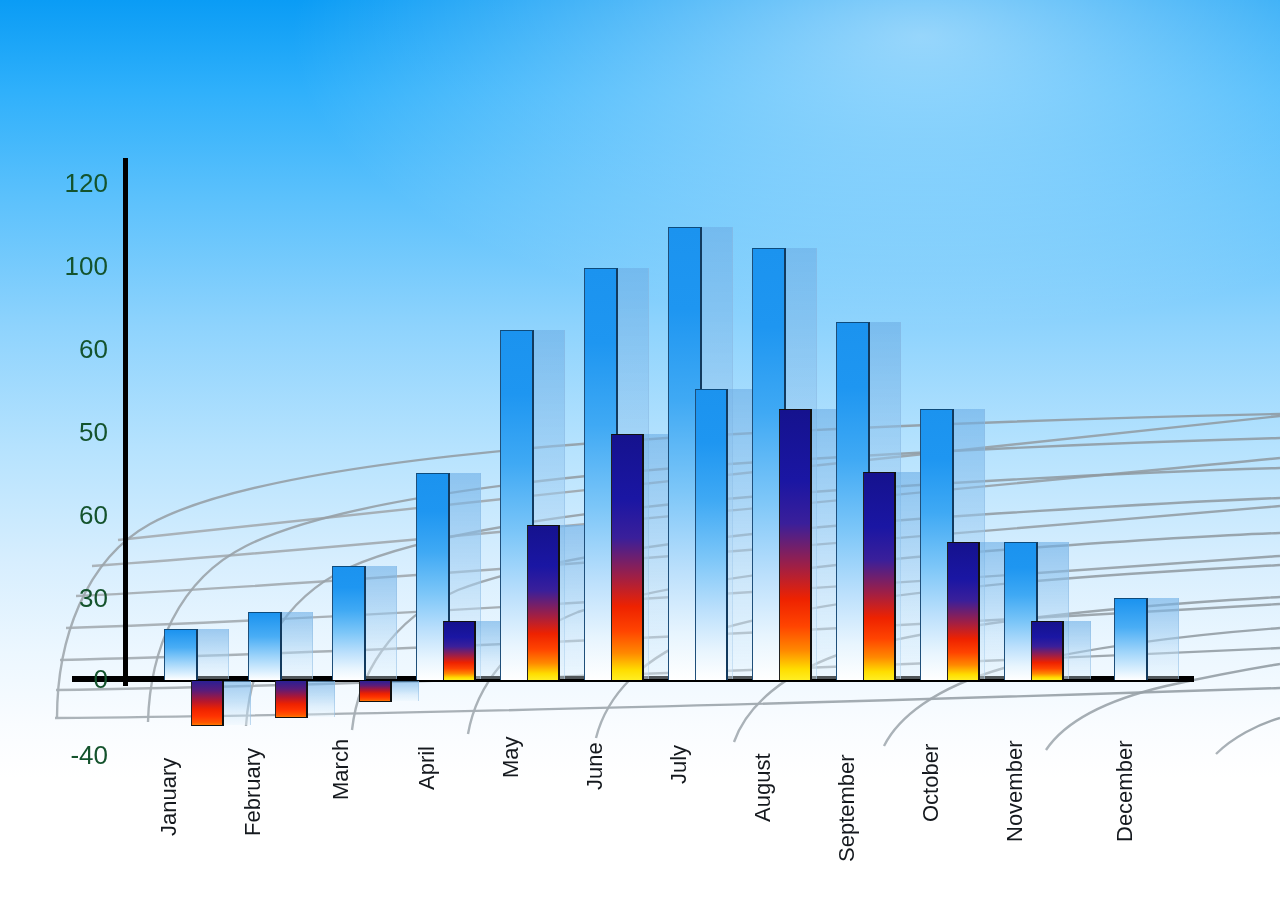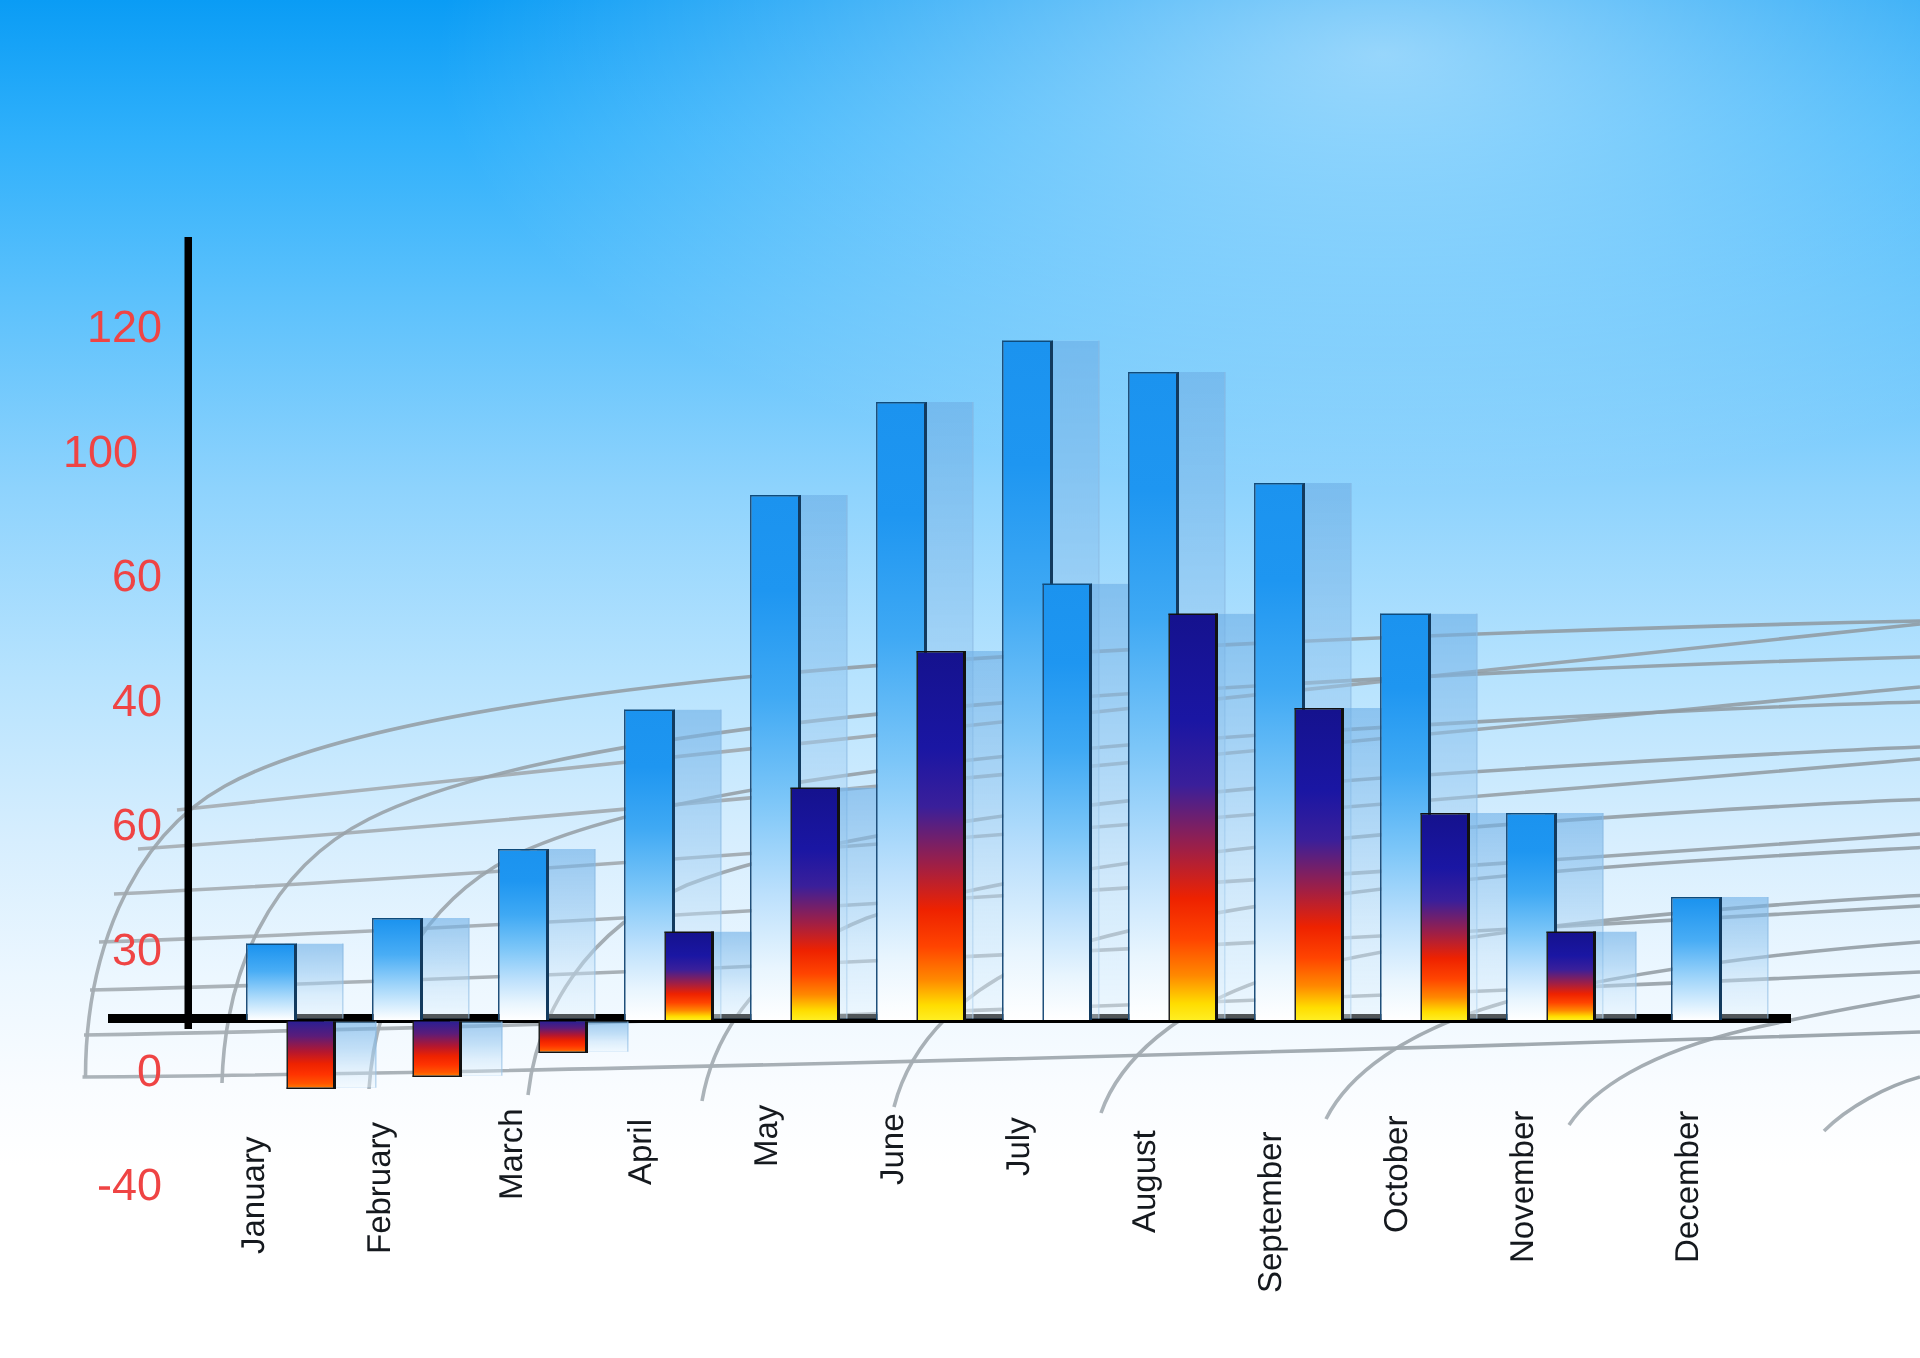--- a/index.html
+++ b/index.html
@@ -37,24 +37,23 @@
   
   #plot{position:absolute;left:0;top:0;width:1280px;height:905px;}
 
   
   .axis-line{position:absolute;background:#000;}
   #y-axis{left:123px;top:158px;width:5px;height:528px;}
   #x-axis{left:72px;top:676px;width:1122px;height:6px;}
 
   .ytick{
     position:absolute;
-    font-size:30px;color:#ef4444;
+    font-size:26px;color:#14532d;
     text-align:right;width:60px;
     letter-spacing:0px;
-    margin-top:34px;
   }
 
   .xtick{
     position:absolute;
     font-size:22px;color:#15191e;
     transform-origin:left top;
     transform:rotate(-90deg);
     white-space:nowrap;
   }
 
@@ -139,23 +138,23 @@
     <path d="M 1216,754 C 1232,738 1258,724 1280,718"></path>
   </g>
 </svg>
 
 <div id="plot">
 
   <div class="axis-line" id="y-axis"></div>
   <div class="axis-line" id="x-axis"></div>
 
   <div class="ytick" style="left:48px;top:168px;">120</div>
-  <div class="ytick" style="left:32px;top:251px;">100</div>
+  <div class="ytick" style="left:48px;top:251px;">100</div>
   <div class="ytick" style="left:48px;top:334px;">60</div>
-  <div class="ytick" style="left:48px;top:417px;">40</div>
+  <div class="ytick" style="left:48px;top:417px;">50</div>
   <div class="ytick" style="left:48px;top:500px;">60</div>
   <div class="ytick" style="left:48px;top:583px;">30</div>
   <div class="ytick" style="left:48px;top:664px;">0</div>
   <div class="ytick" style="left:40px;top:740px;width:68px;">-40</div>
 
   <div class="bar shadow" style="left:190px;top:629px;width:38px;height:50px;"></div>
   <div class="bar" style="left:164px;top:629px;width:31px;height:50px;">
       <div class="face face-blue-short"></div>
     </div>
   <div class="bar shadow" style="left:216px;top:681px;width:34px;height:44px;"></div>

